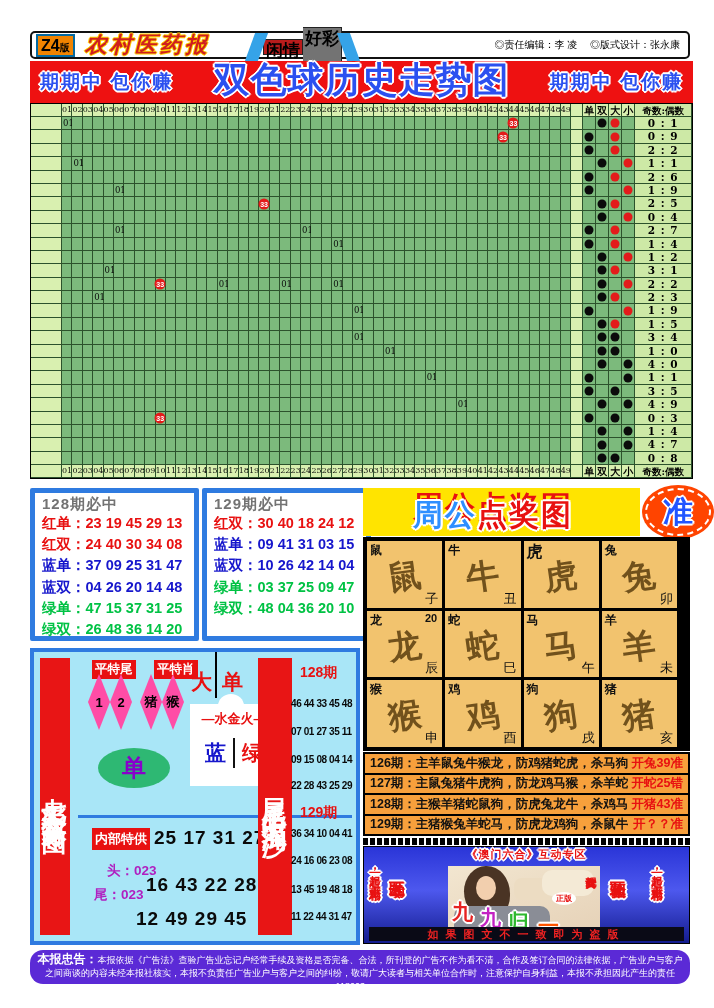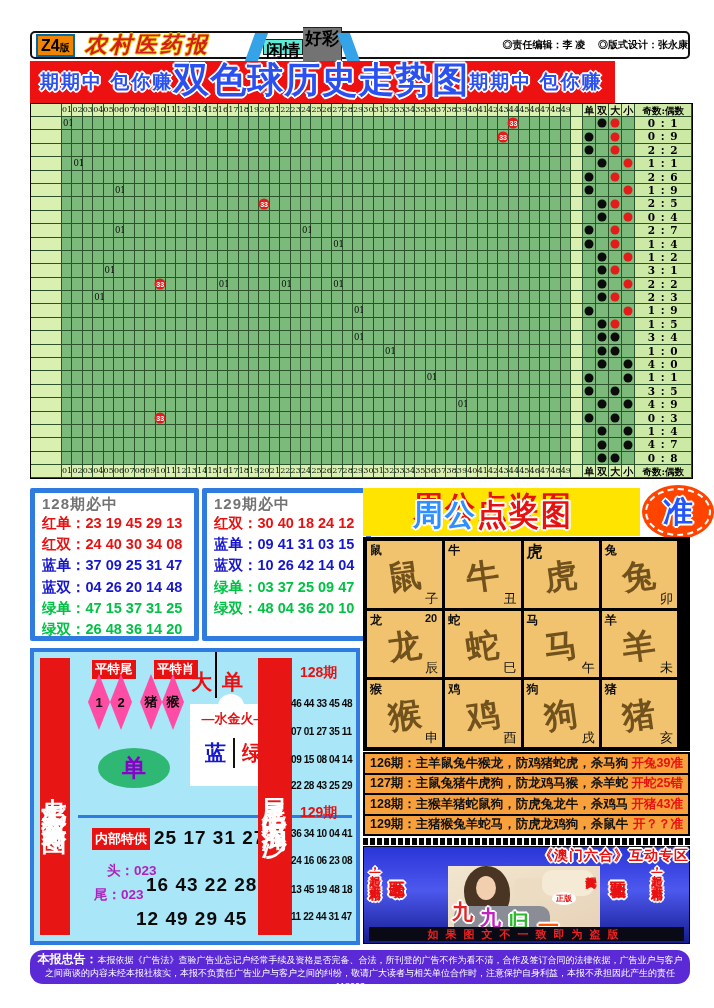--- a/index.html
+++ b/index.html
@@ -9,27 +9,27 @@
   .ow{text-shadow:-1px -1px 0 #fff,1px -1px 0 #fff,-1px 1px 0 #fff,1px 1px 0 #fff,-2px 0 0 #fff,2px 0 0 #fff,0 -2px 0 #fff,0 2px 0 #fff}
 
   
   #hdr{left:30px;top:31px;width:660px;height:28px;border:2px solid #111;border-radius:5px;display:flex;align-items:center;background:#fff}
   .z4{background:#f08300;border:2px solid #0369a1;font-weight:bold;font-size:16px;padding:0 3px;margin-left:4px;height:23px;line-height:19px;white-space:nowrap}
   .z4 .sm{font-size:10px;font-weight:bold}
   .masthead{font-family:"Liberation Serif",serif;font-style:italic;font-weight:bold;font-size:22px;color:#cf1f1f;margin-left:10px;letter-spacing:3px;white-space:nowrap;text-shadow:1px 0 0 #ffd300,-1px 0 0 #ffd300,0 1px 0 #ffd300,0 -1px 0 #ffd300}
   .ribbon{position:absolute;left:218px;top:-1px;height:30px;display:flex;align-items:center}
   .flag{width:13px;height:28px;background:#35a3e8;transform:skewX(-20deg)}
   .flag.r{transform:skewX(20deg)}
-  .ribA{font-family:"Liberation Serif",serif;font-weight:bold;font-size:17px;background:#5eead4;border:1px solid #222;padding:0 2px;height:16px;line-height:22px}
+  .ribA{font-family:"Liberation Serif",serif;font-weight:bold;font-size:17px;background:#b91c1c;border:1px solid #222;padding:0 2px;height:16px;line-height:22px}
   .ribB{font-family:"Liberation Serif",serif;font-weight:bold;font-size:17px;background:#737373;border:1px solid #222;border-left:none;padding:0 2px;height:40px;line-height:22px}
-  .credits{margin-left:auto;font-size:10px;font-weight:bold;margin-right:0;white-space:nowrap}
+  .credits{margin-left:auto;font-size:10px;font-weight:normal;margin-right:8px;white-space:nowrap}
   .credits span{margin-left:10px}
 
   
-  #banner{left:30px;top:61px;width:585px;height:42px;background:#ee1111;display:flex;align-items:center;padding:0 10px}
+  #banner{left:30px;top:61px;width:663px;height:42px;background:#ee1111;display:flex;align-items:center;justify-content:space-between;padding:0 10px}
   .b-side{color:#2b50f0;font-weight:bold;font-size:19px;letter-spacing:2px;white-space:nowrap}
   .b-title{color:#2b50f0;font-weight:bold;font-size:36px;letter-spacing:1px;white-space:nowrap;margin-top:-3px}
 
   
   #chart{left:30px;top:103px;width:663px;border:1px solid #000;background:#d6efac}
   .crow{display:flex;height:13.4px}
   .crow.hd{height:13px}
   .cc{border-right:1px solid #2c522c;border-bottom:1px solid #2c522c;flex:0 0 auto;position:relative;font-family:"DejaVu Serif",serif}
   .c-lab{width:31px;background:#d9f0b0}
   .c-num{width:10.4px;background:#7cba7c;font-size:8px;line-height:12px;color:#101010;text-align:center;overflow:visible}
@@ -68,21 +68,21 @@
   .znote{position:absolute;right:5px;top:1px;font-size:11px;font-weight:bold;color:#111}
 
   
   #preds{left:363px;top:752px;width:327px;background:#000;padding:2px;display:flex;flex-direction:column;gap:2px;position:absolute}
   .pred{background:#f7a03c;height:18.5px;display:flex;align-items:center;font-weight:bold;font-size:12.5px;padding:0 5px;white-space:nowrap;color:#111}
   .pred .res{color:#e81111;margin-left:auto}
   #dotsep{left:363px;top:838px;width:327px;height:7px;background:repeating-linear-gradient(90deg,#000 0 5px,#fff 5px 7px)}
 
   
   #macau{left:363px;top:846px;width:327px;height:98px;background:linear-gradient(180deg,#2a35d8 0%,#4d58ee 45%,#141c8f 100%);border:1px solid #000}
-  .m-title{position:absolute;left:0;right:0;top:0;text-align:right;font-size:14px;font-weight:bold;color:#e81111;letter-spacing:1px}
+  .m-title{position:absolute;left:0;right:0;top:0;text-align:center;font-size:11px;font-weight:bold;color:#e81111;letter-spacing:1px}
   .vtext{position:absolute;writing-mode:vertical-rl;text-orientation:upright;font-weight:bold;color:#e81111;letter-spacing:0}
   .v1{left:2px;top:19px;font-size:12px}
   .v2{left:22px;top:22px;font-size:16px}
   .v3{left:243px;top:22px;font-size:16px}
   .v4{left:284px;top:19px;font-size:12px}
   #photo{position:absolute;left:84px;top:19px;width:152px;height:64px;background:linear-gradient(160deg,#f2e6d0,#e6d2b8);overflow:hidden}
   .pillow{position:absolute;right:6px;top:4px;width:52px;height:26px;background:#f4ead6;border-radius:10px;box-shadow:-30px 6px 0 -2px #ecdcc2}
   .hair{position:absolute;left:16px;top:0;width:46px;height:54px;background:#4a3424;border-radius:48% 52% 46% 54%}
   .face{position:absolute;left:28px;top:10px;width:20px;height:24px;background:#f2cfae;border-radius:50%}
   .bodyg{position:absolute;left:6px;bottom:-4px;width:96px;height:28px;background:#8a8d96;border-radius:10px 10px 0 0}

